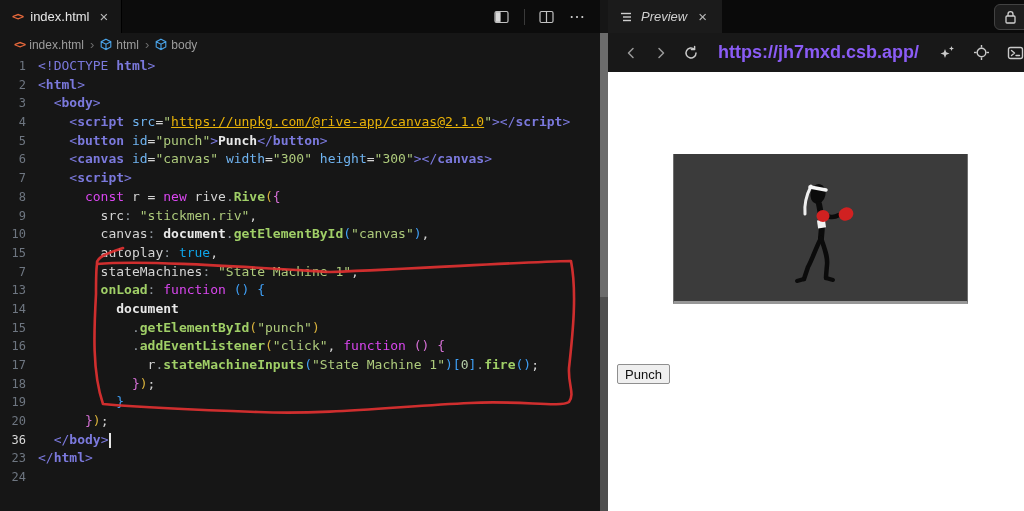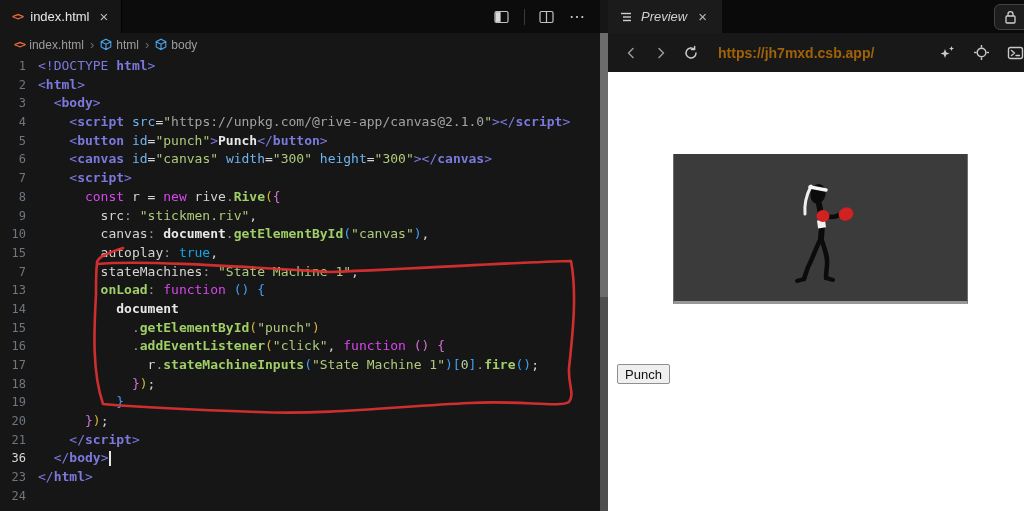--- a/index.html
+++ b/index.html
@@ -23,21 +23,21 @@
   .crumb { display:flex; align-items:center; gap:4px; }
 
   .code-area { position:absolute; left:0; top:56px; width:100%; font-family:"DejaVu Sans Mono", monospace; font-size:13px; }
   .cl { height:18.7px; line-height:20px; white-space:pre; }
   .ln { display:inline-block; width:38px; padding-right:12px; text-align:right; color:#6e7681; font-size:12px; }
   .ln.act { color:#d8d8d8; }
   .tk-tag  { color:#7b79dd; }
   .tk-tagb { color:#7b79dd; font-weight:700; }
   .tk-attr { color:#6fb3f0; }
   .tk-str  { color:#aecb7c; }
-  .tk-stru { color:#a3a3a3; }
+  .tk-stru { color:#eab308; text-decoration:underline; }
   .tk-kw   { color:#d946ef; }
   .tk-meth { color:#a0cf67; font-weight:700; }
   .tk-txt  { color:#d4d4d4; }
   .tk-txtb { color:#e8e8e8; font-weight:700; }
   .tk-pun  { color:#9098a0; }
   .tk-num  { color:#b5cea8; }
   .tk-bool { color:#0ea5e9; }
   .tk-b1   { color:#d9b23c; }
   .tk-b2   { color:#d670d6; }
   .tk-b3   { color:#3f9ff5; }
@@ -50,21 +50,21 @@
 
   
   .preview-pane { position:absolute; left:608px; top:0; width:416px; height:511px; background:#ffffff; }
   .p-tabbar { position:absolute; left:0; top:0; width:100%; height:33px; background:#0a0a0a; display:flex; align-items:stretch; }
   .p-tab { display:flex; align-items:center; gap:8px; padding:0 12px; background:#1b1b1b; }
   .p-tab-label { color:#cfcfcf; font-size:13px; font-style:italic; }
   .lock-btn { position:absolute; right:-12px; top:4px; width:42px; height:26px; background:#1d1d1d; border:1px solid #424242; border-radius:6px; display:flex; align-items:center; padding-left:8px; }
 
   .p-toolbar { position:absolute; left:0; top:33px; width:100%; height:39px; background:#181818; display:flex; align-items:center; gap:0; }
   .nav-btn { width:30px; display:flex; justify-content:center; }
-  .url-text { color:#a16207; font-size:14px; font-weight:600; margin-left:12px; white-space:nowrap; }
+  .url-text { color:#8b5cf6; font-size:18px; font-weight:600; margin-left:12px; white-space:nowrap; }
   .toolbar-right { margin-left:auto; display:flex; align-items:center; gap:17px; padding-right:4px; }
 
   .viewport { position:absolute; left:0; top:72px; width:100%; height:439px; background:#ffffff; }
   .artboard { position:absolute; left:65px; top:82px; width:295px; height:150px; background:#3b3b3b; border-left:1px solid #6e6e6e; border-right:1px solid #6e6e6e; border-bottom:3px solid #979797; }
   .punch-btn { position:absolute; left:9px; top:292px; width:53px; height:20px; background:#efefef; border:1px solid #8f8f8f; border-radius:2px; font-size:13px; color:#111; font-family:"Liberation Sans", sans-serif; display:flex; align-items:center; justify-content:center; }
 </style>
 </head>
 <body>
 
 <div class="stage">
@@ -130,21 +130,20 @@
         <div class="cl"><span class="ln">15</span><span class="ct"><span class="tk-txt">        autoplay</span><span class="tk-pun">: </span><span class="tk-bool">true</span><span class="tk-txt">,</span></span></div>
         <div class="cl"><span class="ln">7</span><span class="ct"><span class="tk-txt">        stateMachines</span><span class="tk-pun">: </span><span class="tk-str">"State Machine 1"</span><span class="tk-txt">,</span></span></div>
         <div class="cl"><span class="ln">13</span><span class="ct"><span class="tk-meth">        onLoad</span><span class="tk-pun">: </span><span class="tk-kw">function</span><span class="tk-txt"> </span><span class="tk-b3">()</span><span class="tk-txt"> </span><span class="tk-b3">{</span></span></div>
         <div class="cl"><span class="ln">14</span><span class="ct"><span class="tk-txtb">          document</span></span></div>
         <div class="cl"><span class="ln">15</span><span class="ct"><span class="tk-txt">            </span><span class="tk-pun">.</span><span class="tk-meth">getElementById</span><span class="tk-b1">(</span><span class="tk-str">"punch"</span><span class="tk-b1">)</span></span></div>
         <div class="cl"><span class="ln">16</span><span class="ct"><span class="tk-txt">            </span><span class="tk-pun">.</span><span class="tk-meth">addEventListener</span><span class="tk-b1">(</span><span class="tk-str">"click"</span><span class="tk-txt">, </span><span class="tk-kw">function</span><span class="tk-txt"> </span><span class="tk-b2">()</span><span class="tk-txt"> </span><span class="tk-b2">{</span></span></div>
         <div class="cl"><span class="ln">17</span><span class="ct"><span class="tk-txt">              r</span><span class="tk-pun">.</span><span class="tk-meth">stateMachineInputs</span><span class="tk-b3">(</span><span class="tk-str">"State Machine 1"</span><span class="tk-b3">)[</span><span class="tk-num">0</span><span class="tk-b3">]</span><span class="tk-pun">.</span><span class="tk-meth">fire</span><span class="tk-b3">()</span><span class="tk-txt">;</span></span></div>
         <div class="cl"><span class="ln">18</span><span class="ct"><span class="tk-txt">            </span><span class="tk-b2">}</span><span class="tk-b1">)</span><span class="tk-txt">;</span></span></div>
         <div class="cl"><span class="ln">19</span><span class="ct"><span class="tk-txt">          </span><span class="tk-b3">}</span></span></div>
         <div class="cl"><span class="ln">20</span><span class="ct"><span class="tk-txt">      </span><span class="tk-b2">}</span><span class="tk-b1">)</span><span class="tk-txt">;</span></span></div>
-        <div class="cl"><span class="ln">21</span><span class="ct"><span class="tk-tag">    &lt;/</span><span class="tk-tagb">script</span><span class="tk-tag">&gt;</span></span></div>
         <div class="cl"><span class="ln act">36</span><span class="ct"><span class="tk-tag">  &lt;/</span><span class="tk-tagb">body</span><span class="tk-tag">&gt;</span><span class="caret"></span></span></div>
         <div class="cl"><span class="ln">23</span><span class="ct"><span class="tk-tag">&lt;/</span><span class="tk-tagb">html</span><span class="tk-tag">&gt;</span></span></div>
         <div class="cl"><span class="ln">24</span><span class="ct"></span></div>
       </div>
 
     <svg class="annotation-svg" viewBox="0 0 600 511">
       <path d="M123,248 C108,253 96,257 97,264
                C140,260 230,266 330,272
                C430,268 522,262 571,261
                C577,292 573,332 569,368

